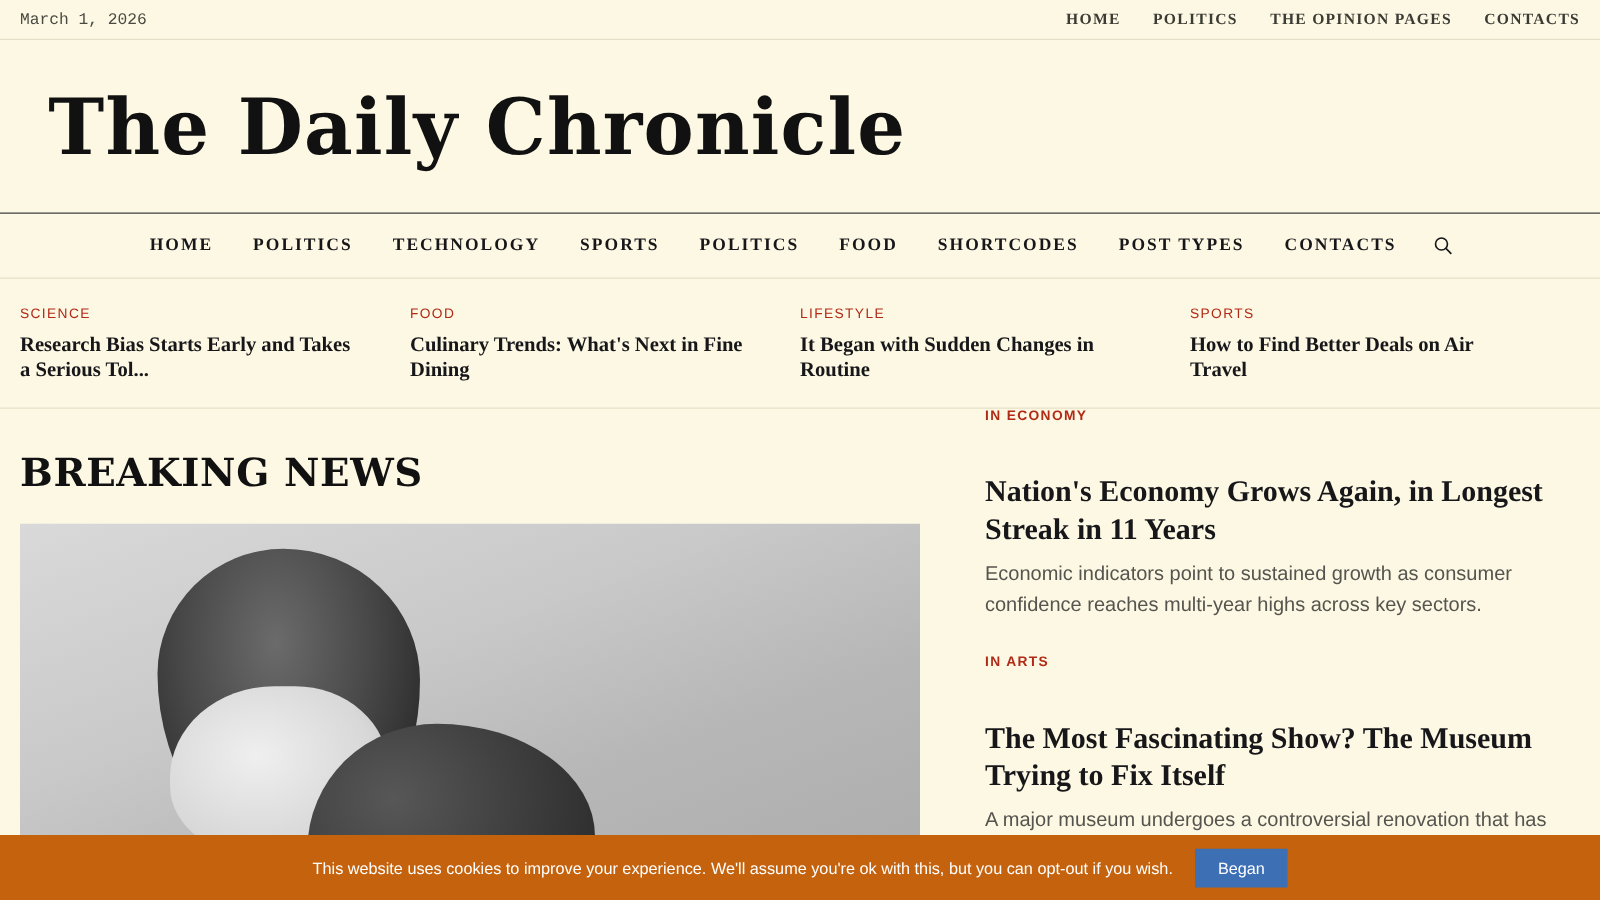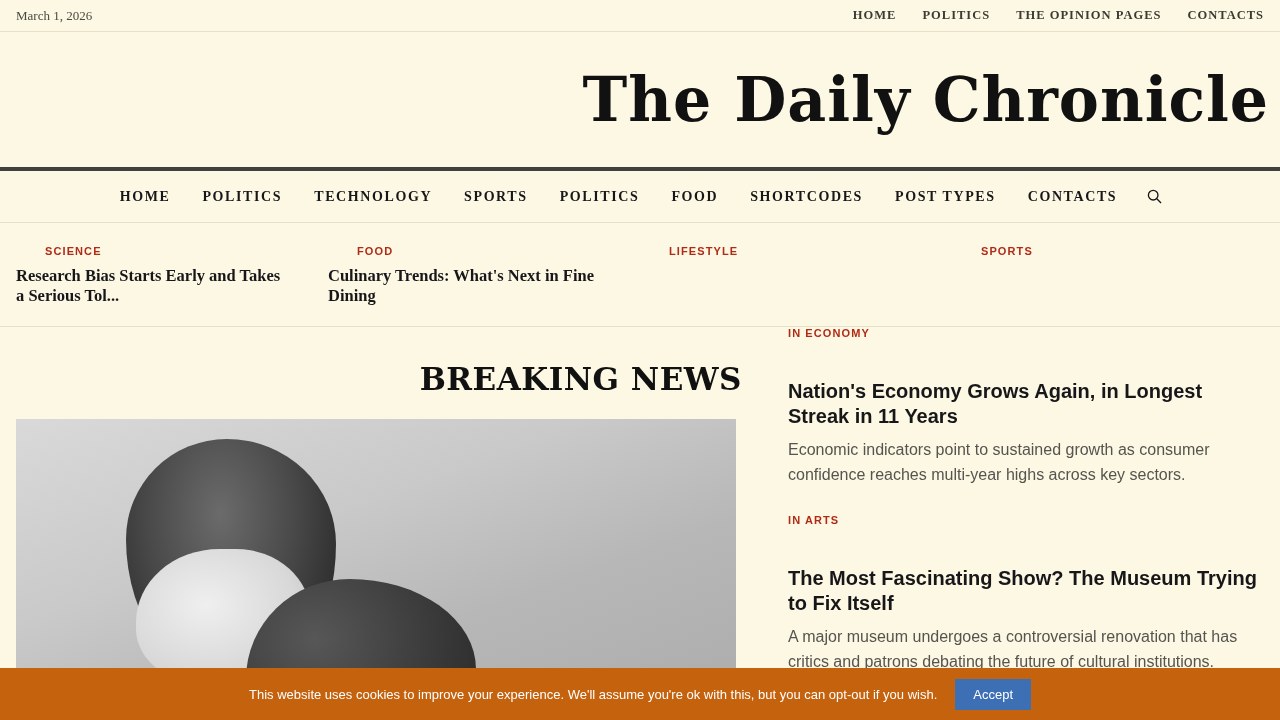--- a/index.html
+++ b/index.html
@@ -13,21 +13,21 @@
   
   .topbar {
     height: 32px;
     background: #fdf8e4;
     border-bottom: 1px solid #e7e0c8;
     display: flex;
     align-items: center;
     padding: 0 16px;
   }
   .topbar-date {
-    font-family: Liberation Serif, serif;
+    font-family: Liberation Mono, monospace;
     font-size: 13px;
     color: #4a4a42;
   }
   .topbar-nav {
     margin-left: auto;
     display: flex;
     align-items: center;
     gap: 26px;
   }
   .topbar-nav a {
@@ -37,22 +37,22 @@
     color: #3b3b33;
     text-decoration: none;
     font-weight: 600;
   }
 
   
   .masthead {
     height: 139px;
     display: flex;
     align-items: center;
-    justify-content: flex-end;
-    border-bottom: 4px solid #404040;
+    justify-content: flex-start;
+    border-bottom: 1px solid #404040;
     padding-left: 28px;
   }
   .masthead-title {
     font-family: "DejaVu Serif", serif;
     font-size: 62px;
     font-weight: 700;
     color: #111;
     letter-spacing: 1px;
     font-style: normal;
     transform: scaleX(0.97);
@@ -90,25 +90,24 @@
     display: grid;
     grid-template-columns: repeat(4, 1fr);
     gap: 0;
     padding: 22px 16px 20px 16px;
     border-bottom: 1px solid #e7e0c8;
   }
   .strip-item { padding-right: 40px; }
   .strip-cat {
     font-family: "Liberation Sans", sans-serif;
     font-size: 11px;
-    font-weight: 700;
+    font-weight: 400;
     letter-spacing: 1.1px;
     color: #b02b16;
     margin-bottom: 9px;
-    margin-left: 29px;
   }
   .strip-title {
     font-family: "Liberation Serif", serif;
     font-size: 16.5px;
     font-weight: 700;
     color: #17171a;
     line-height: 1.22;
   }
 
   
@@ -120,21 +119,20 @@
   .col-left { width: 726px; }
   .col-right { flex: 1; }
 
   .section-head {
     font-family: "DejaVu Serif", serif;
     font-size: 31px;
     font-weight: 700;
     letter-spacing: 0.5px;
     color: #111;
     margin: 34px 0 22px 0;
-    text-align: right;
   }
 
   .hero-img {
     width: 720px;
     height: 340px;
     background: linear-gradient(160deg,#d9d9d7 0%,#c9c9c6 35%,#b7b7b4 60%,#a9a9a6 100%);
     position: relative;
     overflow: hidden;
     filter: grayscale(1);
   }
@@ -161,22 +159,22 @@
   .feed-item { margin-bottom: 26px; }
   .feed-cat {
     font-family: "Liberation Sans", sans-serif;
     font-size: 11px;
     font-weight: 700;
     letter-spacing: 1.1px;
     color: #b02b16;
     margin-bottom: 8px;
   }
   .feed-title {
-    font-family: Liberation Sans, sans-serif;
-    font-size: 20px;
+    font-family: Liberation Serif, serif;
+    font-size: 24px;
     font-weight: 700;
     color: #17171a;
     line-height: 1.25;
     margin-bottom: 9px;
     margin-top: 40px;
   }
   .feed-excerpt {
     font-family: "Liberation Sans", sans-serif;
     font-size: 16px;
     color: #55544e;
@@ -251,23 +249,25 @@
   <div class="strip-item">
     <div class="strip-cat">SCIENCE</div>
     <div class="strip-title">Research Bias Starts Early and Takes a Serious Tol...</div>
   </div>
   <div class="strip-item">
     <div class="strip-cat">FOOD</div>
     <div class="strip-title">Culinary Trends: What's Next in Fine Dining</div>
   </div>
   <div class="strip-item">
     <div class="strip-cat">LIFESTYLE</div>
+    <div class="strip-title">It Began with Sudden Changes in Routine</div>
   </div>
   <div class="strip-item">
     <div class="strip-cat">SPORTS</div>
+    <div class="strip-title">How to Find Better Deals on Air Travel</div>
   </div>
 </div>
 
 <div class="content">
   <div class="col-left">
     <h2 class="section-head">BREAKING NEWS</h2>
     <div class="hero-img">
       <div class="blob1"></div>
       <div class="blob2"></div>
       <div class="blob3"></div>
@@ -286,14 +286,14 @@
     <div class="feed-item">
       <div class="feed-cat">IN ARTS</div>
       <div class="feed-title">The Most Fascinating Show? The Museum Trying to Fix Itself</div>
       <div class="feed-excerpt">A major museum undergoes a controversial renovation that has critics and patrons debating the future of cultural institutions.</div>
     </div>
   </div>
 </div>
 
 <div class="cookiebar">
   <span class="cookie-text">This website uses cookies to improve your experience. We'll assume you're ok with this, but you can opt-out if you wish.</span>
-  <button class="cookie-accept">Accept</button>
+  <button class="cookie-accept">Began</button>
 </div>
 
 </body></html>

